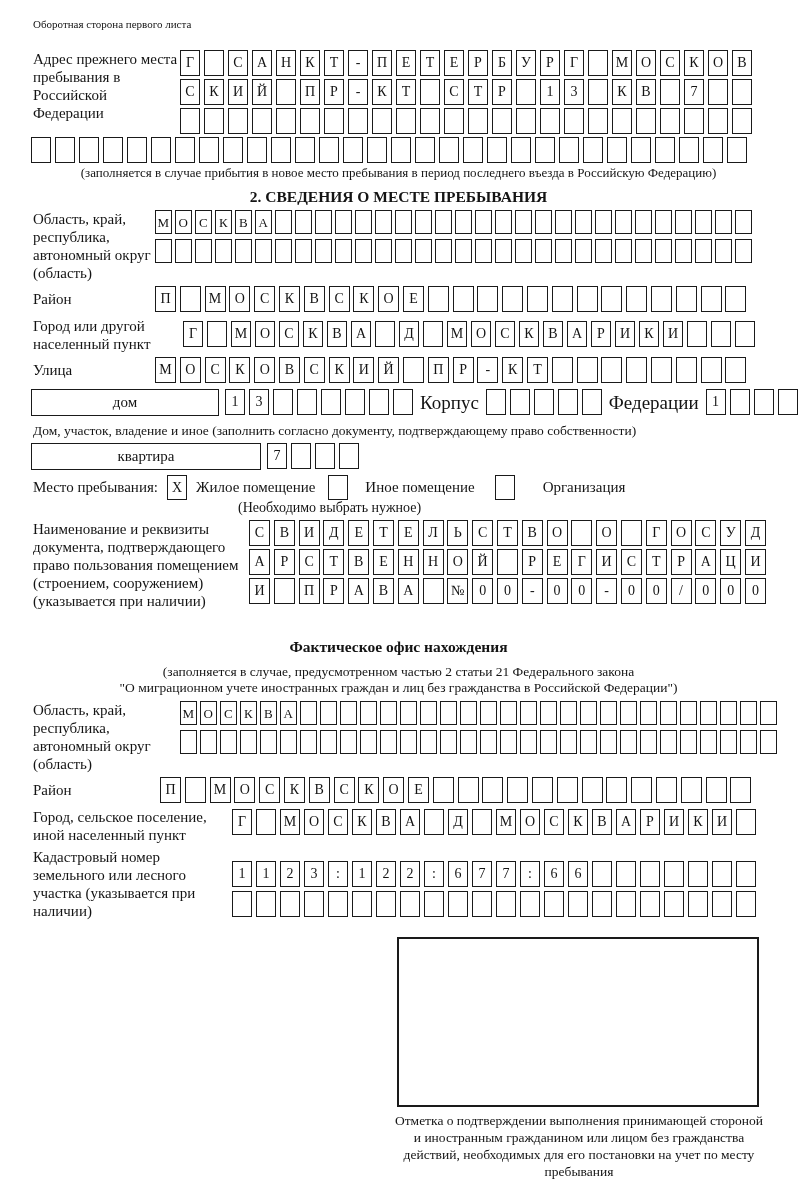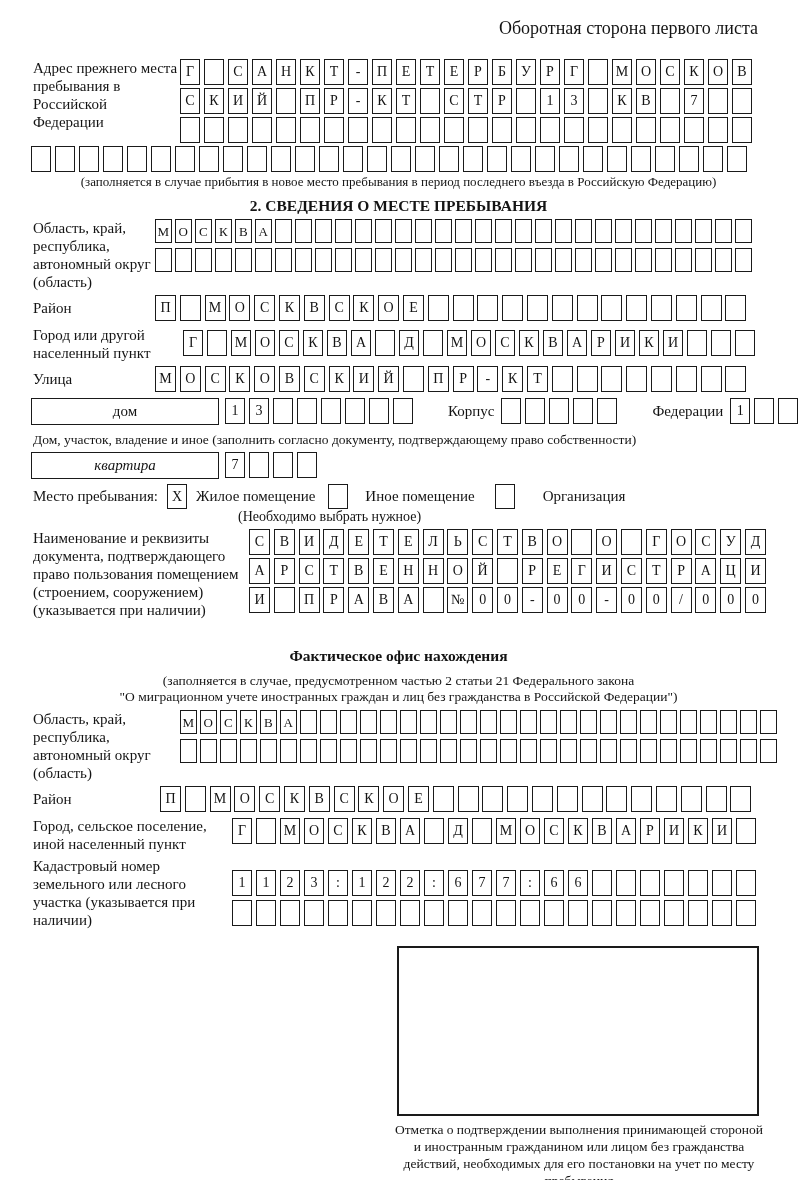--- a/index.html
+++ b/index.html
@@ -4,21 +4,21 @@
 <style>
   * { margin:0; padding:0; box-sizing:border-box; }
   html,body { background:#ffffff; }
   body {
     width:800px; height:1180px;
     font-family:"Liberation Serif","DejaVu Serif",serif;
     color:#141414; position:relative; overflow:hidden;
   }
   .page { padding:18px 36px 0 33px; }
 
-  .hdr-note { text-align:right; font-size:18px; padding-right:6px; }
+  .hdr-note { text-align:left; font-size:11px; padding-right:6px; }
 
   .field { display:flex; align-items:flex-start; }
   .flabel { font-size:15px; line-height:18px; flex:0 0 auto; }
   .cellcol { display:flex; flex-direction:column; gap:3px; }
 
   .cells { display:flex; gap:4px; }
   .cells .cell {
     width:20px; height:26px; border:1.6px solid #1a1a1a;
     display:inline-flex; align-items:center; justify-content:center;
     font-size:14px; line-height:1; background:#fff; flex:0 0 auto;
@@ -30,21 +30,21 @@
 
   .note-c { text-align:center; font-size:13px; line-height:16px; }
   .note-l { font-size:13.5px; line-height:16px; }
 
   .sec-title { text-align:center; font-weight:bold; font-size:15.5px; }
 
   .labelbox {
     border:1.6px solid #1a1a1a; height:27px; display:flex;
     align-items:center; justify-content:center; font-size:15px; flex:0 0 auto;
   }
-  .inline-lab { font-size:15px; line-height:27px; padding:0 7px; flex:0 0 auto;margin-left:28px; }
+  .inline-lab { font-size:19px; line-height:27px; padding:0 7px; flex:0 0 auto; }
 
   .chkbox {
     width:20px; height:25px; border:1.6px solid #1a1a1a; flex:0 0 auto;
     display:inline-flex; align-items:center; justify-content:center; font-size:14px;
   }
 
   .stamp-box { border:2px solid #1a1a1a; background:#fff; }
   .stamp-note { text-align:center; font-size:13.5px; line-height:17px; }
 </style>
 </head>
@@ -357,21 +357,21 @@
     <div class="cells">
         <span class="cell">1</span>
         <span class="cell"></span>
         <span class="cell"></span>
         <span class="cell"></span>
       </div>
   </div>
   <div class="note-l" style="margin-top:7px;">Дом, участок, владение и иное (заполнить согласно документу, подтверждающему право собственности)</div>
 
   <div class="field" style="margin-top:4px; margin-left:-2px;">
-    <div class="labelbox" style="width:188px;font-style:italic;">квартира</div>
+    <div class="labelbox" style="width:230px;">квартира</div>
     <div class="cells" style="margin-left:6px;">
         <span class="cell">7</span>
         <span class="cell"></span>
         <span class="cell"></span>
         <span class="cell"></span>
       </div>
   </div>
 
   <div class="field" style="margin-top:5px; align-items:flex-end;">
     <div class="flabel" style="line-height:25px;">Место пребывания:</div>

